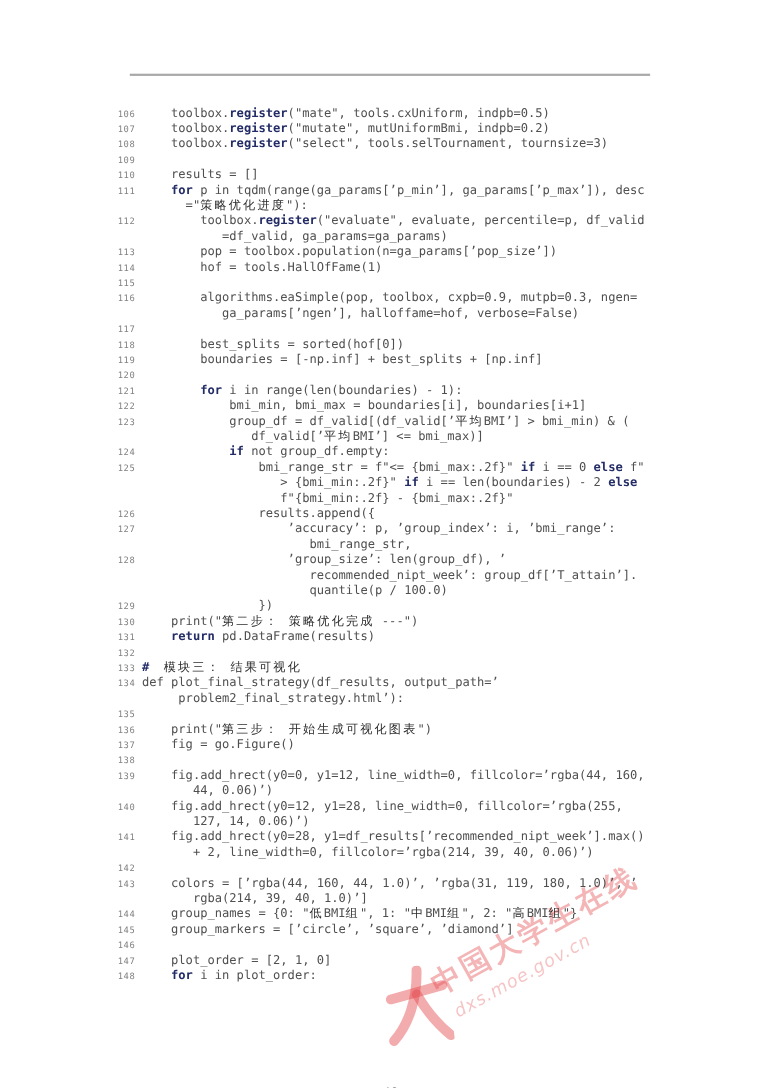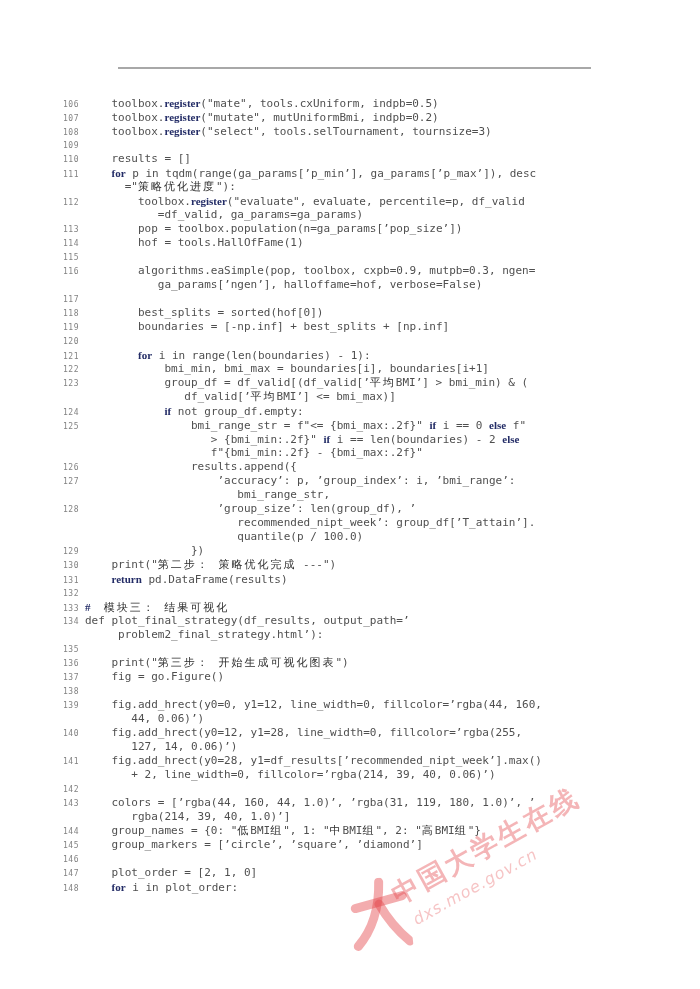--- a/index.html
+++ b/index.html
@@ -21,30 +21,29 @@
     left:0;top:96px;width:700px;
     margin:0;
     font:11px/14px "DejaVu Sans Mono", monospace;
     color:var(--code-color,#4f4f4f);
     white-space:pre;
   }
   .code .row{height:14px;white-space:pre;}
   .code .ln{
     display:inline-block;
     width:16px;
-    margin-left:63px;
+    margin-left:107px;
     margin-right:6px;
     font-size:8px;
     letter-spacing:0.5px;
     color:var(--ln-color,#828282);
   }
   .code .kw{
     font-weight:bold;
     color:var(--kw-color,#232c66);
-    font-family:Liberation Serif, serif;
   }
   .code .cjk{
     color:#2c2c2c;
     font-weight:400;
     letter-spacing:2px;
   }
   
   .watermark{
     position:absolute;
     left:348px;top:782px;width:352px;height:190px;

